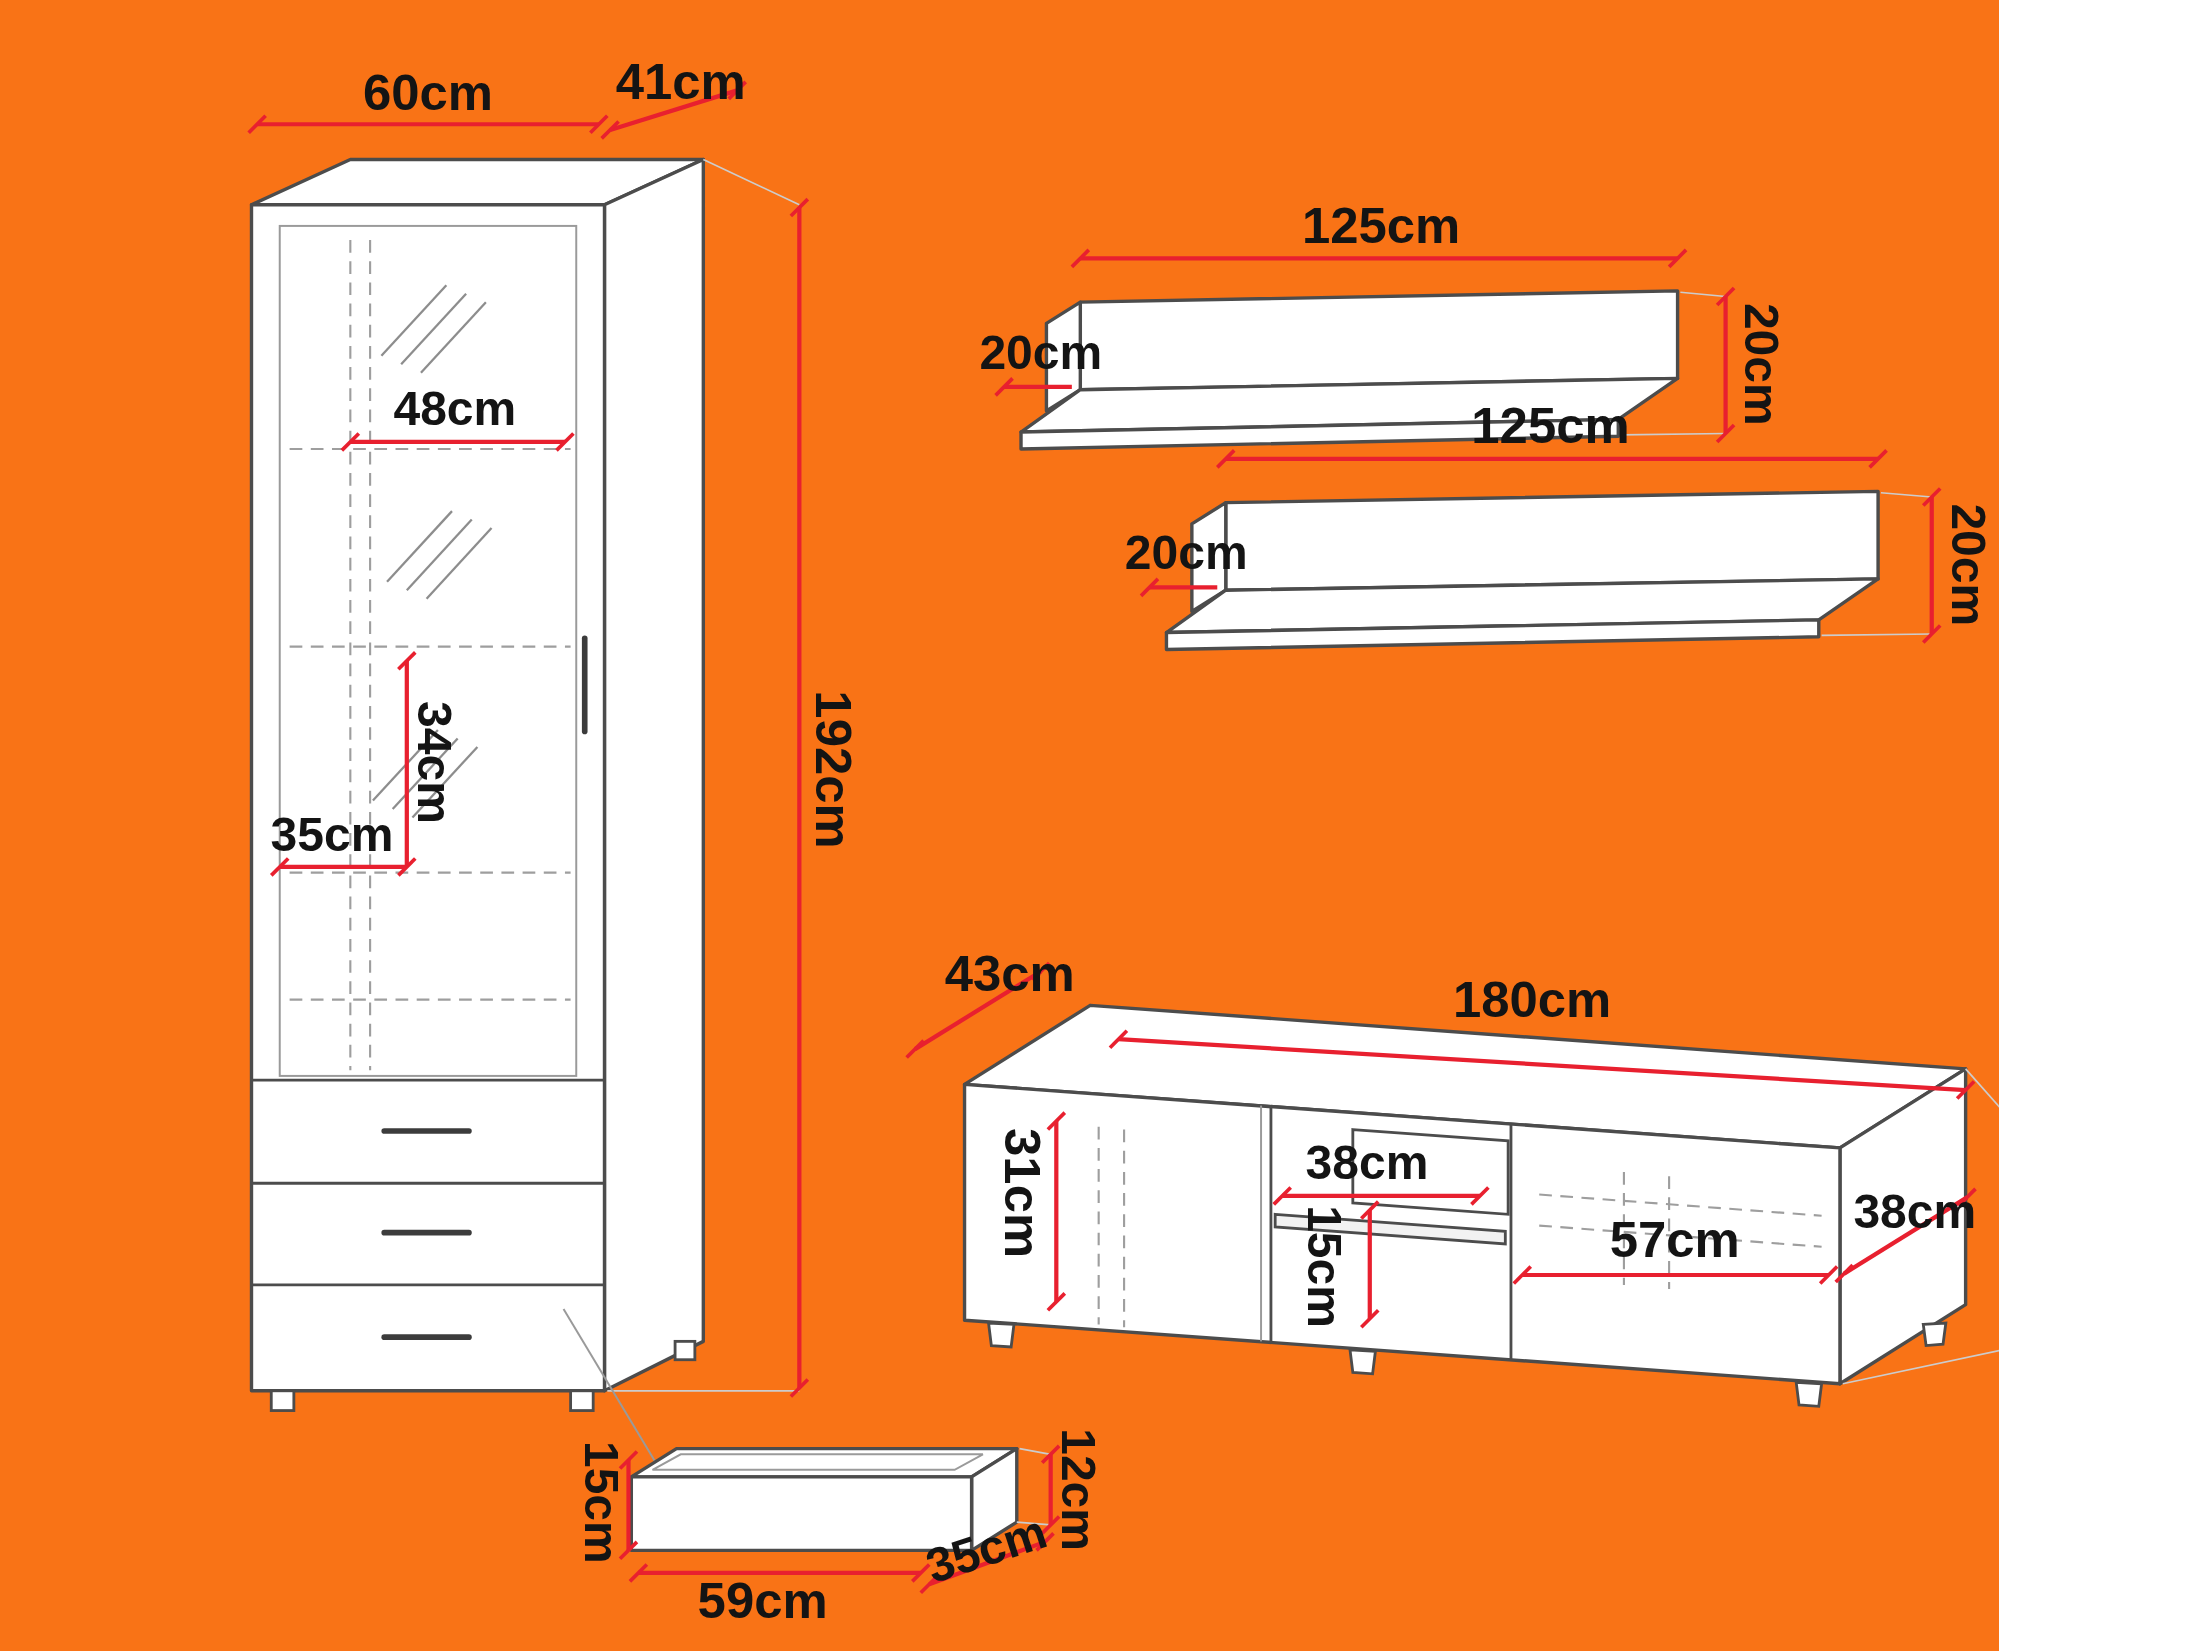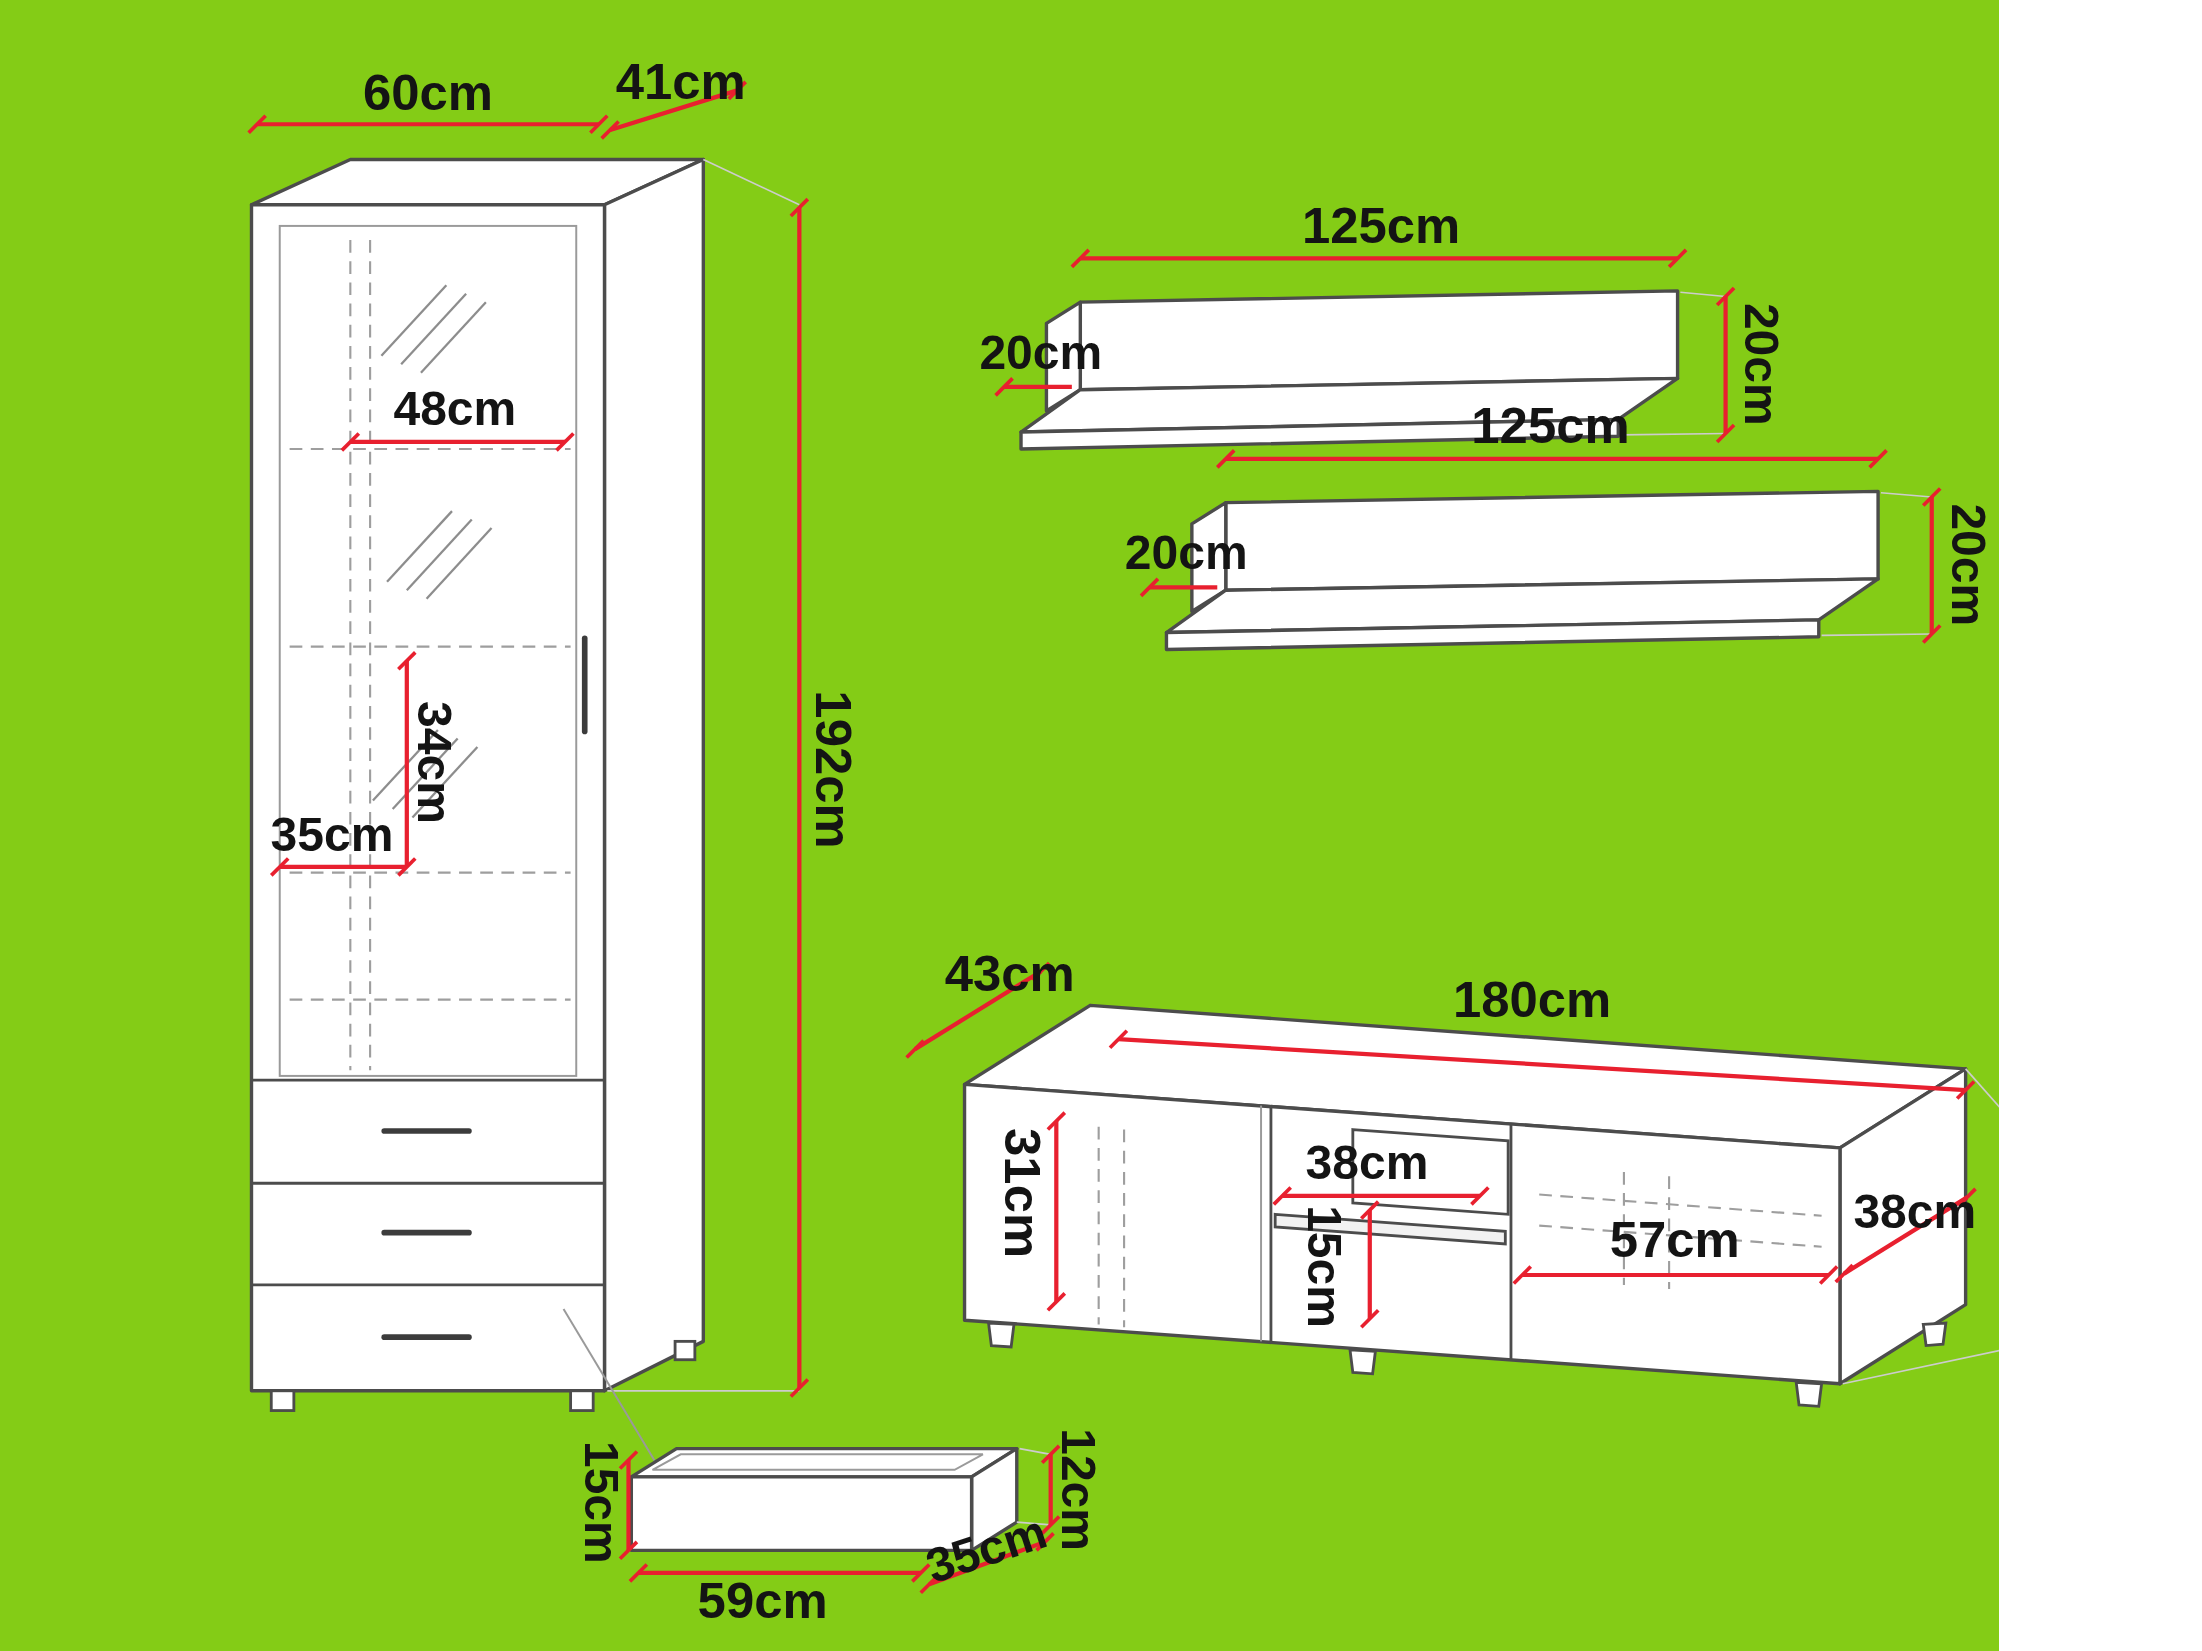--- a/index.html
+++ b/index.html
@@ -1,16 +1,16 @@
 <!DOCTYPE html>
 <html style="font-size:13.8px"><head>
 <meta charset="utf-8">
 <style>
   html,body{margin:0;padding:0;background:#ffffff;}
-  .page{width:1999px;height:1652px;background:#84cc16;overflow:hidden;}
+  .page{width:1999px;height:1652px;background:#f97316;overflow:hidden;}
   svg{display:block;}
   .face{fill:#ffffff;stroke:#4c4c4c;stroke-width:2.4;stroke-linejoin:round;}
   .thin{fill:none;stroke:#9a9a9a;stroke-width:1.4;}
   .dashed{fill:none;stroke:#9e9e9e;stroke-width:1.5;stroke-dasharray:9 6;}
   .hatch{stroke:#8d8d8d;stroke-width:1.6;}
   .dim{stroke:#e8202f;stroke-width:3;fill:none;}
   .ext{stroke:#cccccc;stroke-width:1.2;}
   .lbl{font-family:"Liberation Sans",sans-serif;font-weight:700;font-size:36px;fill:#141414;text-anchor:middle;}
   .lbl-s{font-size:34px;}
   .handle{stroke:#3c3c3c;stroke-width:4;stroke-linecap:round;}

